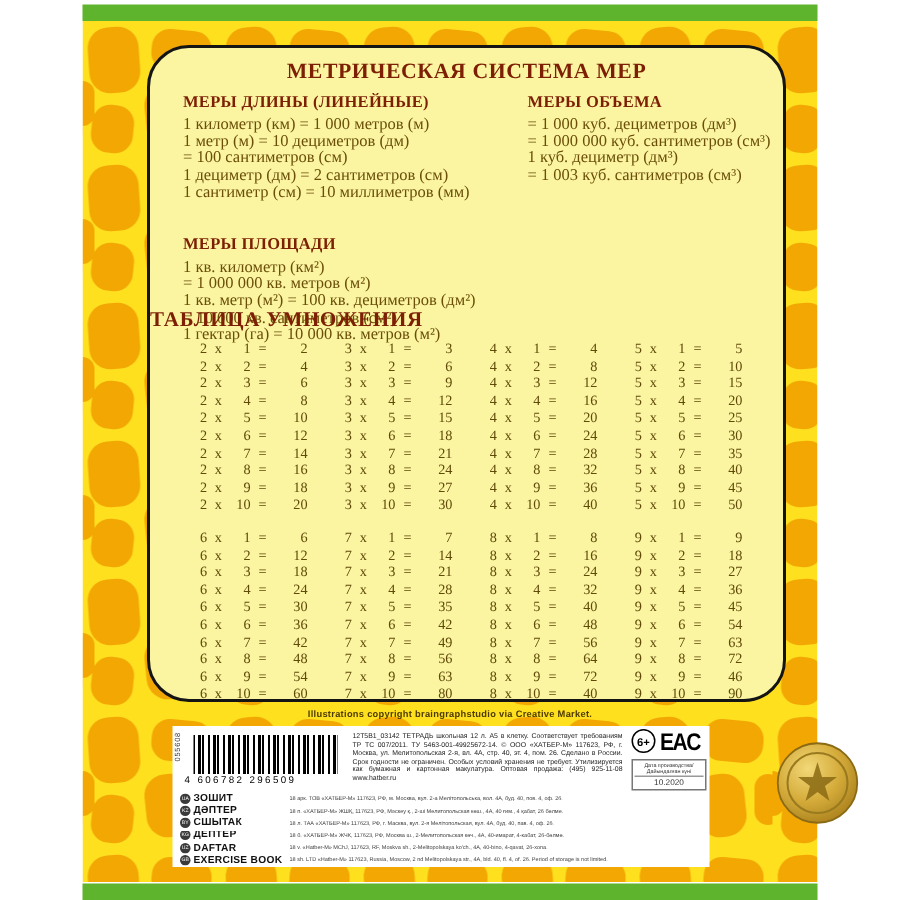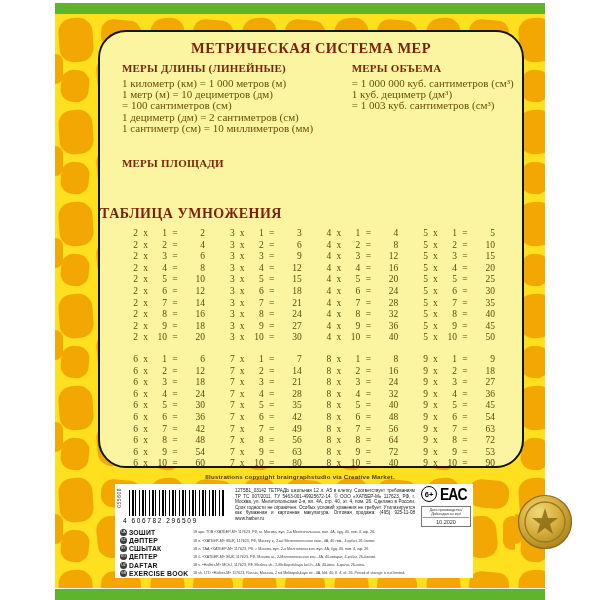--- a/index.html
+++ b/index.html
@@ -122,27 +122,35 @@
             <div class="mline">1 километр (км) = 1 000 метров (м)</div>
             <div class="mline">1 метр (м) = 10 дециметров (дм)</div>
             <div class="mline">= 100 сантиметров (см)</div>
             <div class="mline">1 дециметр (дм) = 2 сантиметров (см)</div>
             <div class="mline">1 сантиметр (см) = 10 миллиметров (мм)</div>
           </div>
       </div>
       <div>
         <div class="sec-head">МЕРЫ ОБЪЕМА</div>
         <div>
+            <div class="mline">= 1 000 куб. дециметров (дм³)</div>
             <div class="mline">= 1 000 000 куб. сантиметров (см³)</div>
             <div class="mline">1 куб. дециметр (дм³)</div>
             <div class="mline">= 1 003 куб. сантиметров (см³)</div>
           </div>
       </div>
       <div>
         <div class="sec-head">МЕРЫ ПЛОЩАДИ</div>
+        <div>
+            <div class="mline">1 кв. километр (км²)</div>
+            <div class="mline">= 1 000 000 кв. метров (м²)</div>
+            <div class="mline">1 кв. метр (м²) = 100 кв. дециметров (дм²)</div>
+            <div class="mline">= 10 000 кв. сантиметров (см²)</div>
+            <div class="mline">1 гектар (га) = 10 000 кв. метров (м²)</div>
+          </div>
       </div>
     </div>
 
     <div class="mult-title">ТАБЛИЦА УМНОЖЕНИЯ</div>
 
     <div class="mult-row-wrap mw1">
       <div class="mtgroup">
           <div class="mtrow">
             <span class="c1">2</span>
             <span class="cx">x</span>
@@ -703,21 +711,21 @@
             <span class="cx">x</span>
             <span class="c2">8</span>
             <span class="ce">=</span>
             <span class="c3">72</span>
           </div>
           <div class="mtrow">
             <span class="c1">9</span>
             <span class="cx">x</span>
             <span class="c2">9</span>
             <span class="ce">=</span>
-            <span class="c3">53</span>
+            <span class="c3">46</span>
           </div>
           <div class="mtrow">
             <span class="c1">9</span>
             <span class="cx">x</span>
             <span class="c2">10</span>
             <span class="ce">=</span>
             <span class="c3">90</span>
           </div>
         </div>
     </div>

